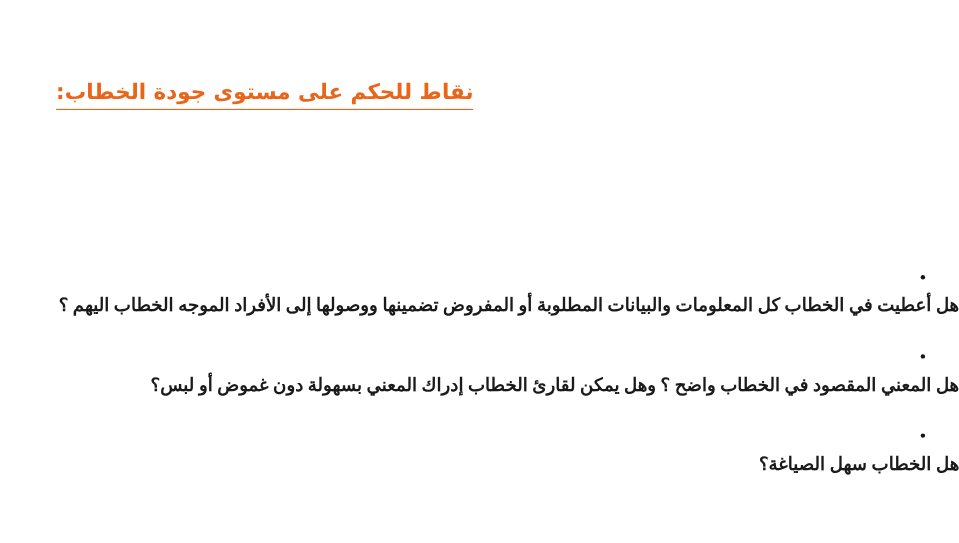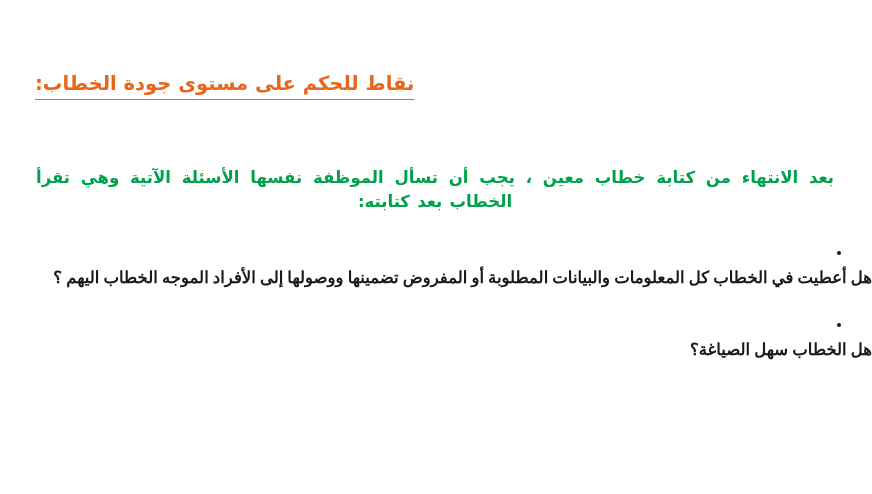--- a/index.html
+++ b/index.html
@@ -39,20 +39,21 @@
     font-family: "DejaVu Sans", "Liberation Sans", sans-serif;
     font-weight: bold;
     font-size: 19.5px;
     line-height: 1.25;
     letter-spacing: 0.2px;
     border-bottom: 1.6px solid #E8651A;
     padding-bottom: 3px;
     white-space: nowrap;
     direction: rtl;
     unicode-bidi: embed;
+    margin-left: 16px;
   }
 
   
   .intro-block {
     position: absolute;
     top: 166px;
     right: 38px;
     left: 36px;
     direction: rtl;
     text-align: justify;
@@ -126,31 +127,32 @@
 </style>
 </head>
 <body>
 
 <div class="slide">
 
   <div class="heading-block">
     <span class="heading-text">نقاط للحكم على مستوى جودة الخطاب:</span>
   </div>
 
-  <div class="intro-block">
-    <span class="intro-text">بعد الانتهاء من كتابة  خطاب معين ، يجب أن تسأل الموظفة نفسها الأسئلة الآتية وهي تقرأ الخطاب بعد كتابته:</span>
-  </div>
 
   <div class="bullets">
 
     <div class="bullet-row" data-span="long">
       <div class="bullet-marker"><span class="dot"></span></div>
       <div class="bullet-text">هل أعطيت في الخطاب كل المعلومات والبيانات المطلوبة أو المفروض تضمينها ووصولها إلى الأفراد الموجه الخطاب اليهم ؟</div>
     </div>
 
+    <div class="bullet-row" data-span="long">
+      <div class="bullet-marker"><span class="dot"></span></div>
+      <div class="bullet-text">هل المعني المقصود في الخطاب واضح ؟ وهل يمكن لقارئ الخطاب إدراك المعني بسهولة دون غموض أو لبس؟</div>
+    </div>
 
     <div class="bullet-row" data-span="short">
       <div class="bullet-marker"><span class="dot"></span></div>
       <div class="bullet-text">هل الخطاب سهل الصياغة؟</div>
     </div>
 
 
   </div>
 
 </div>

